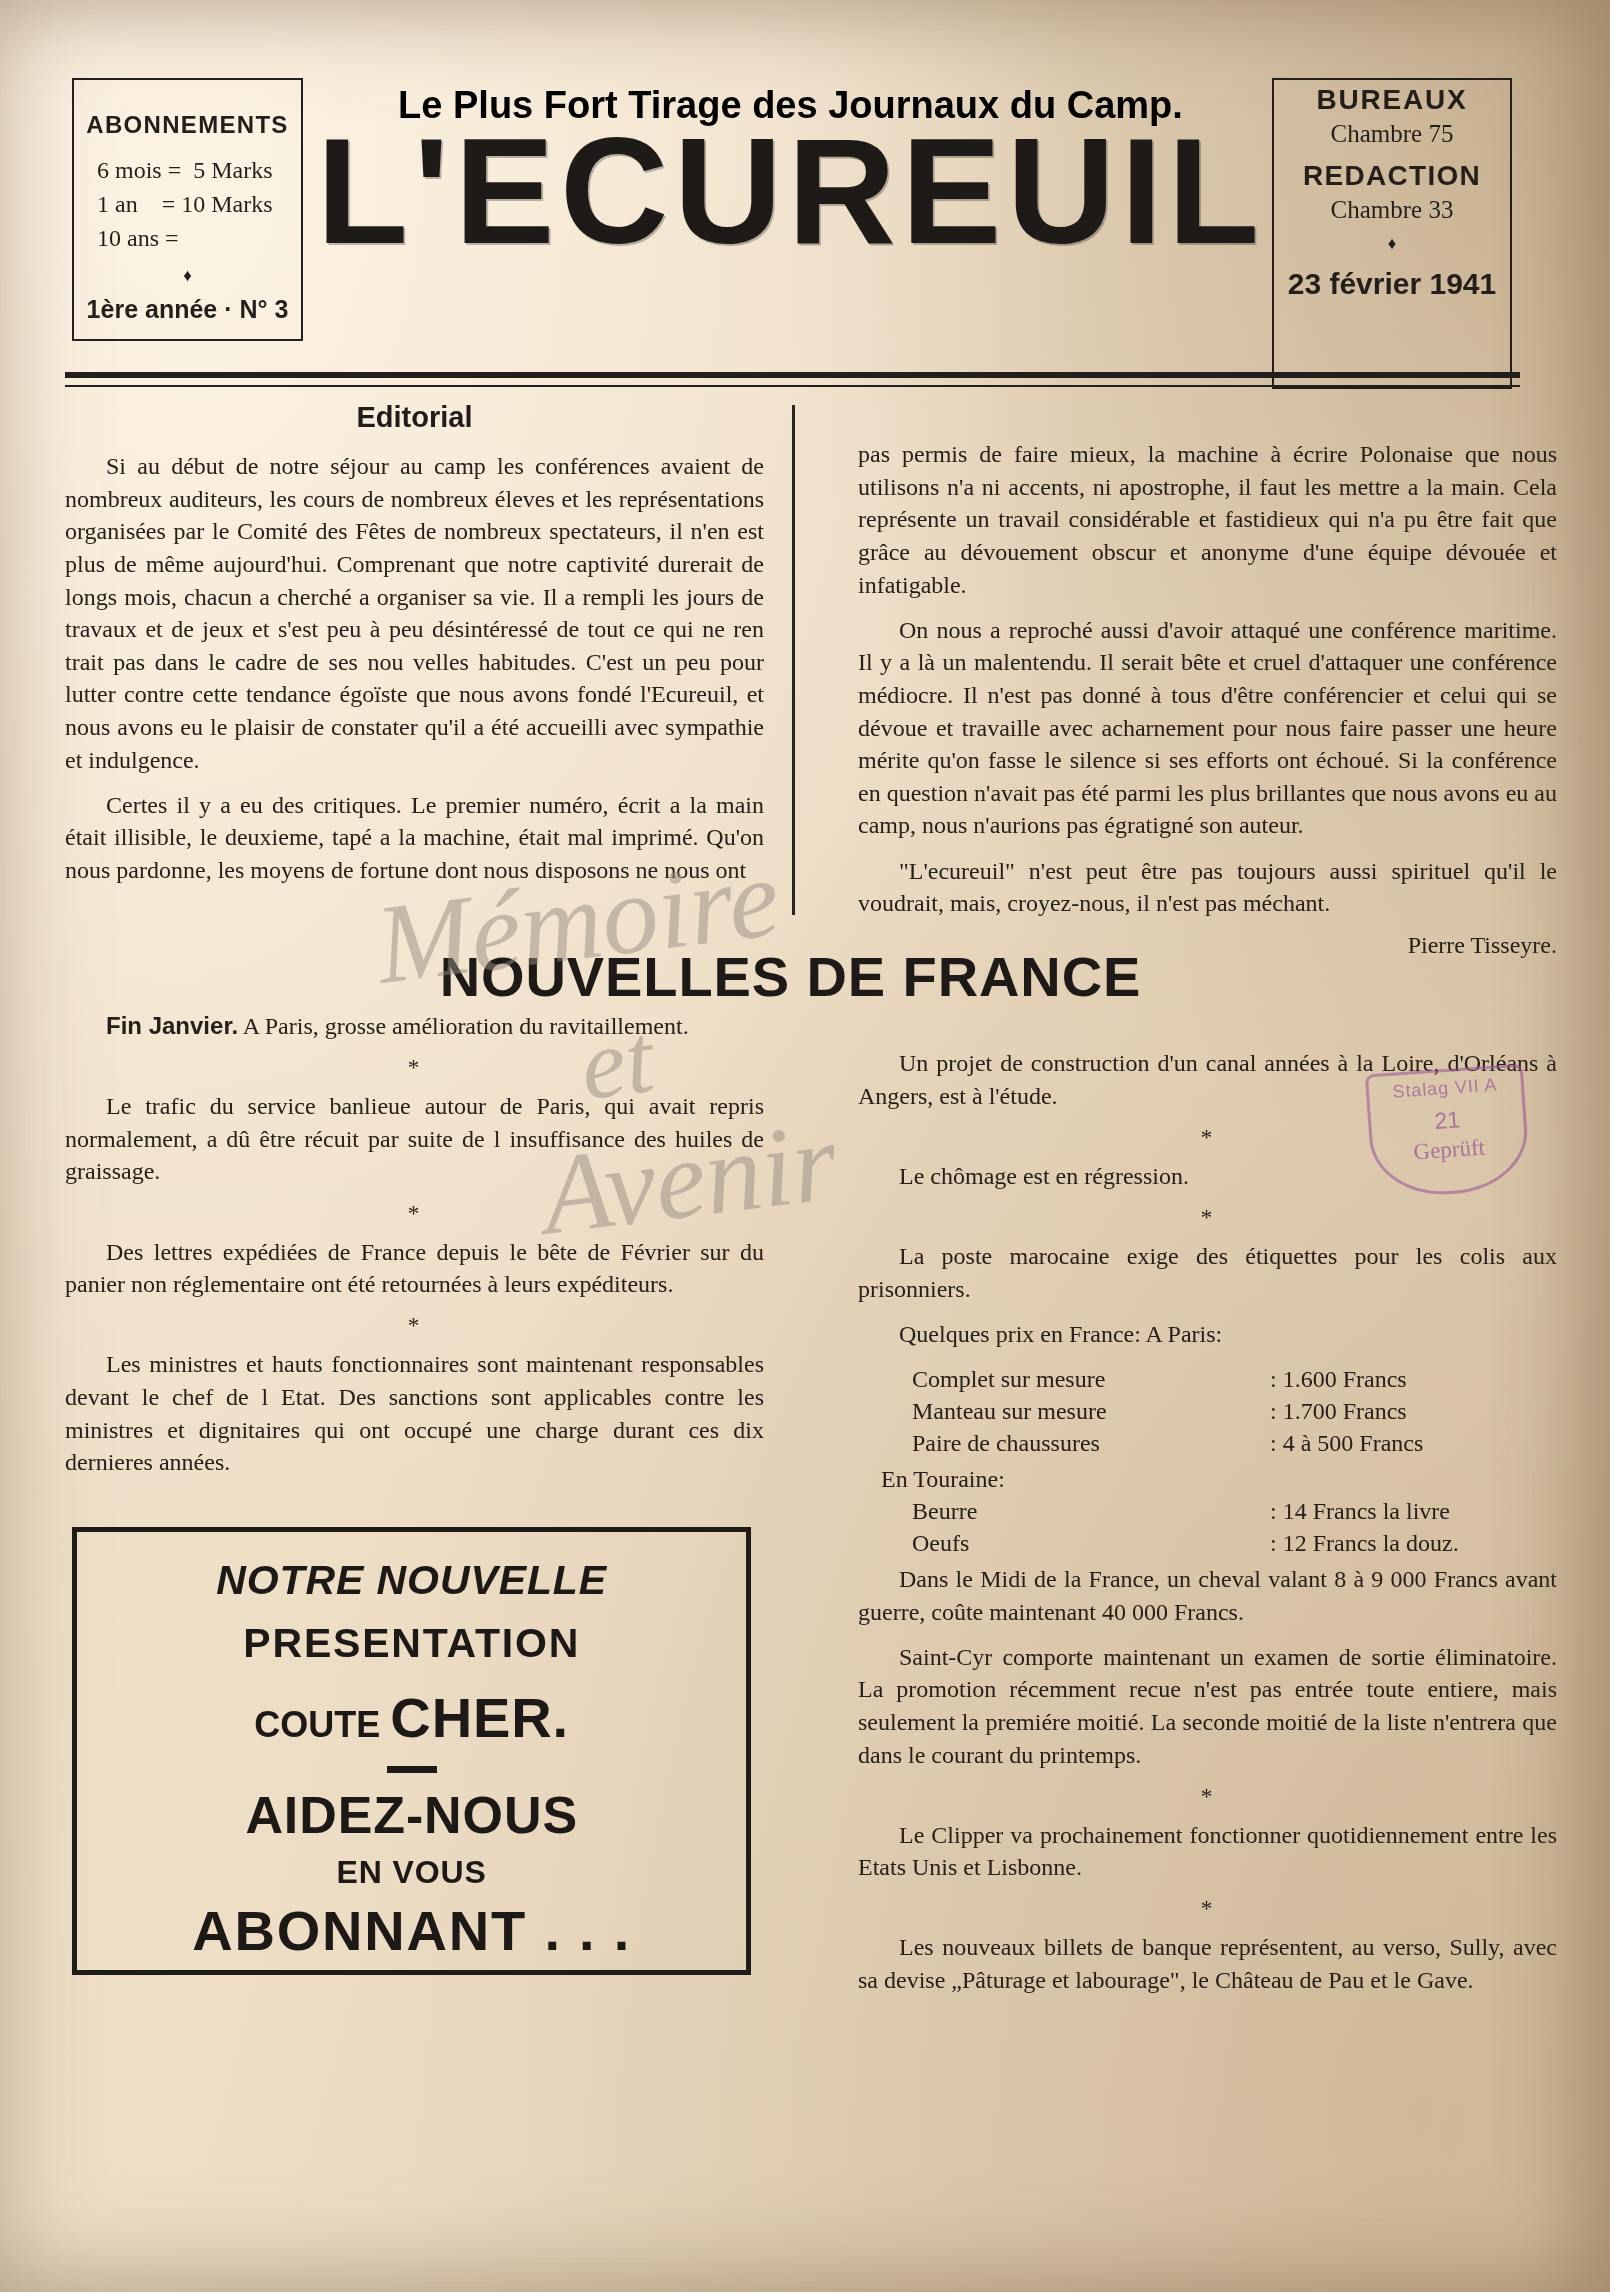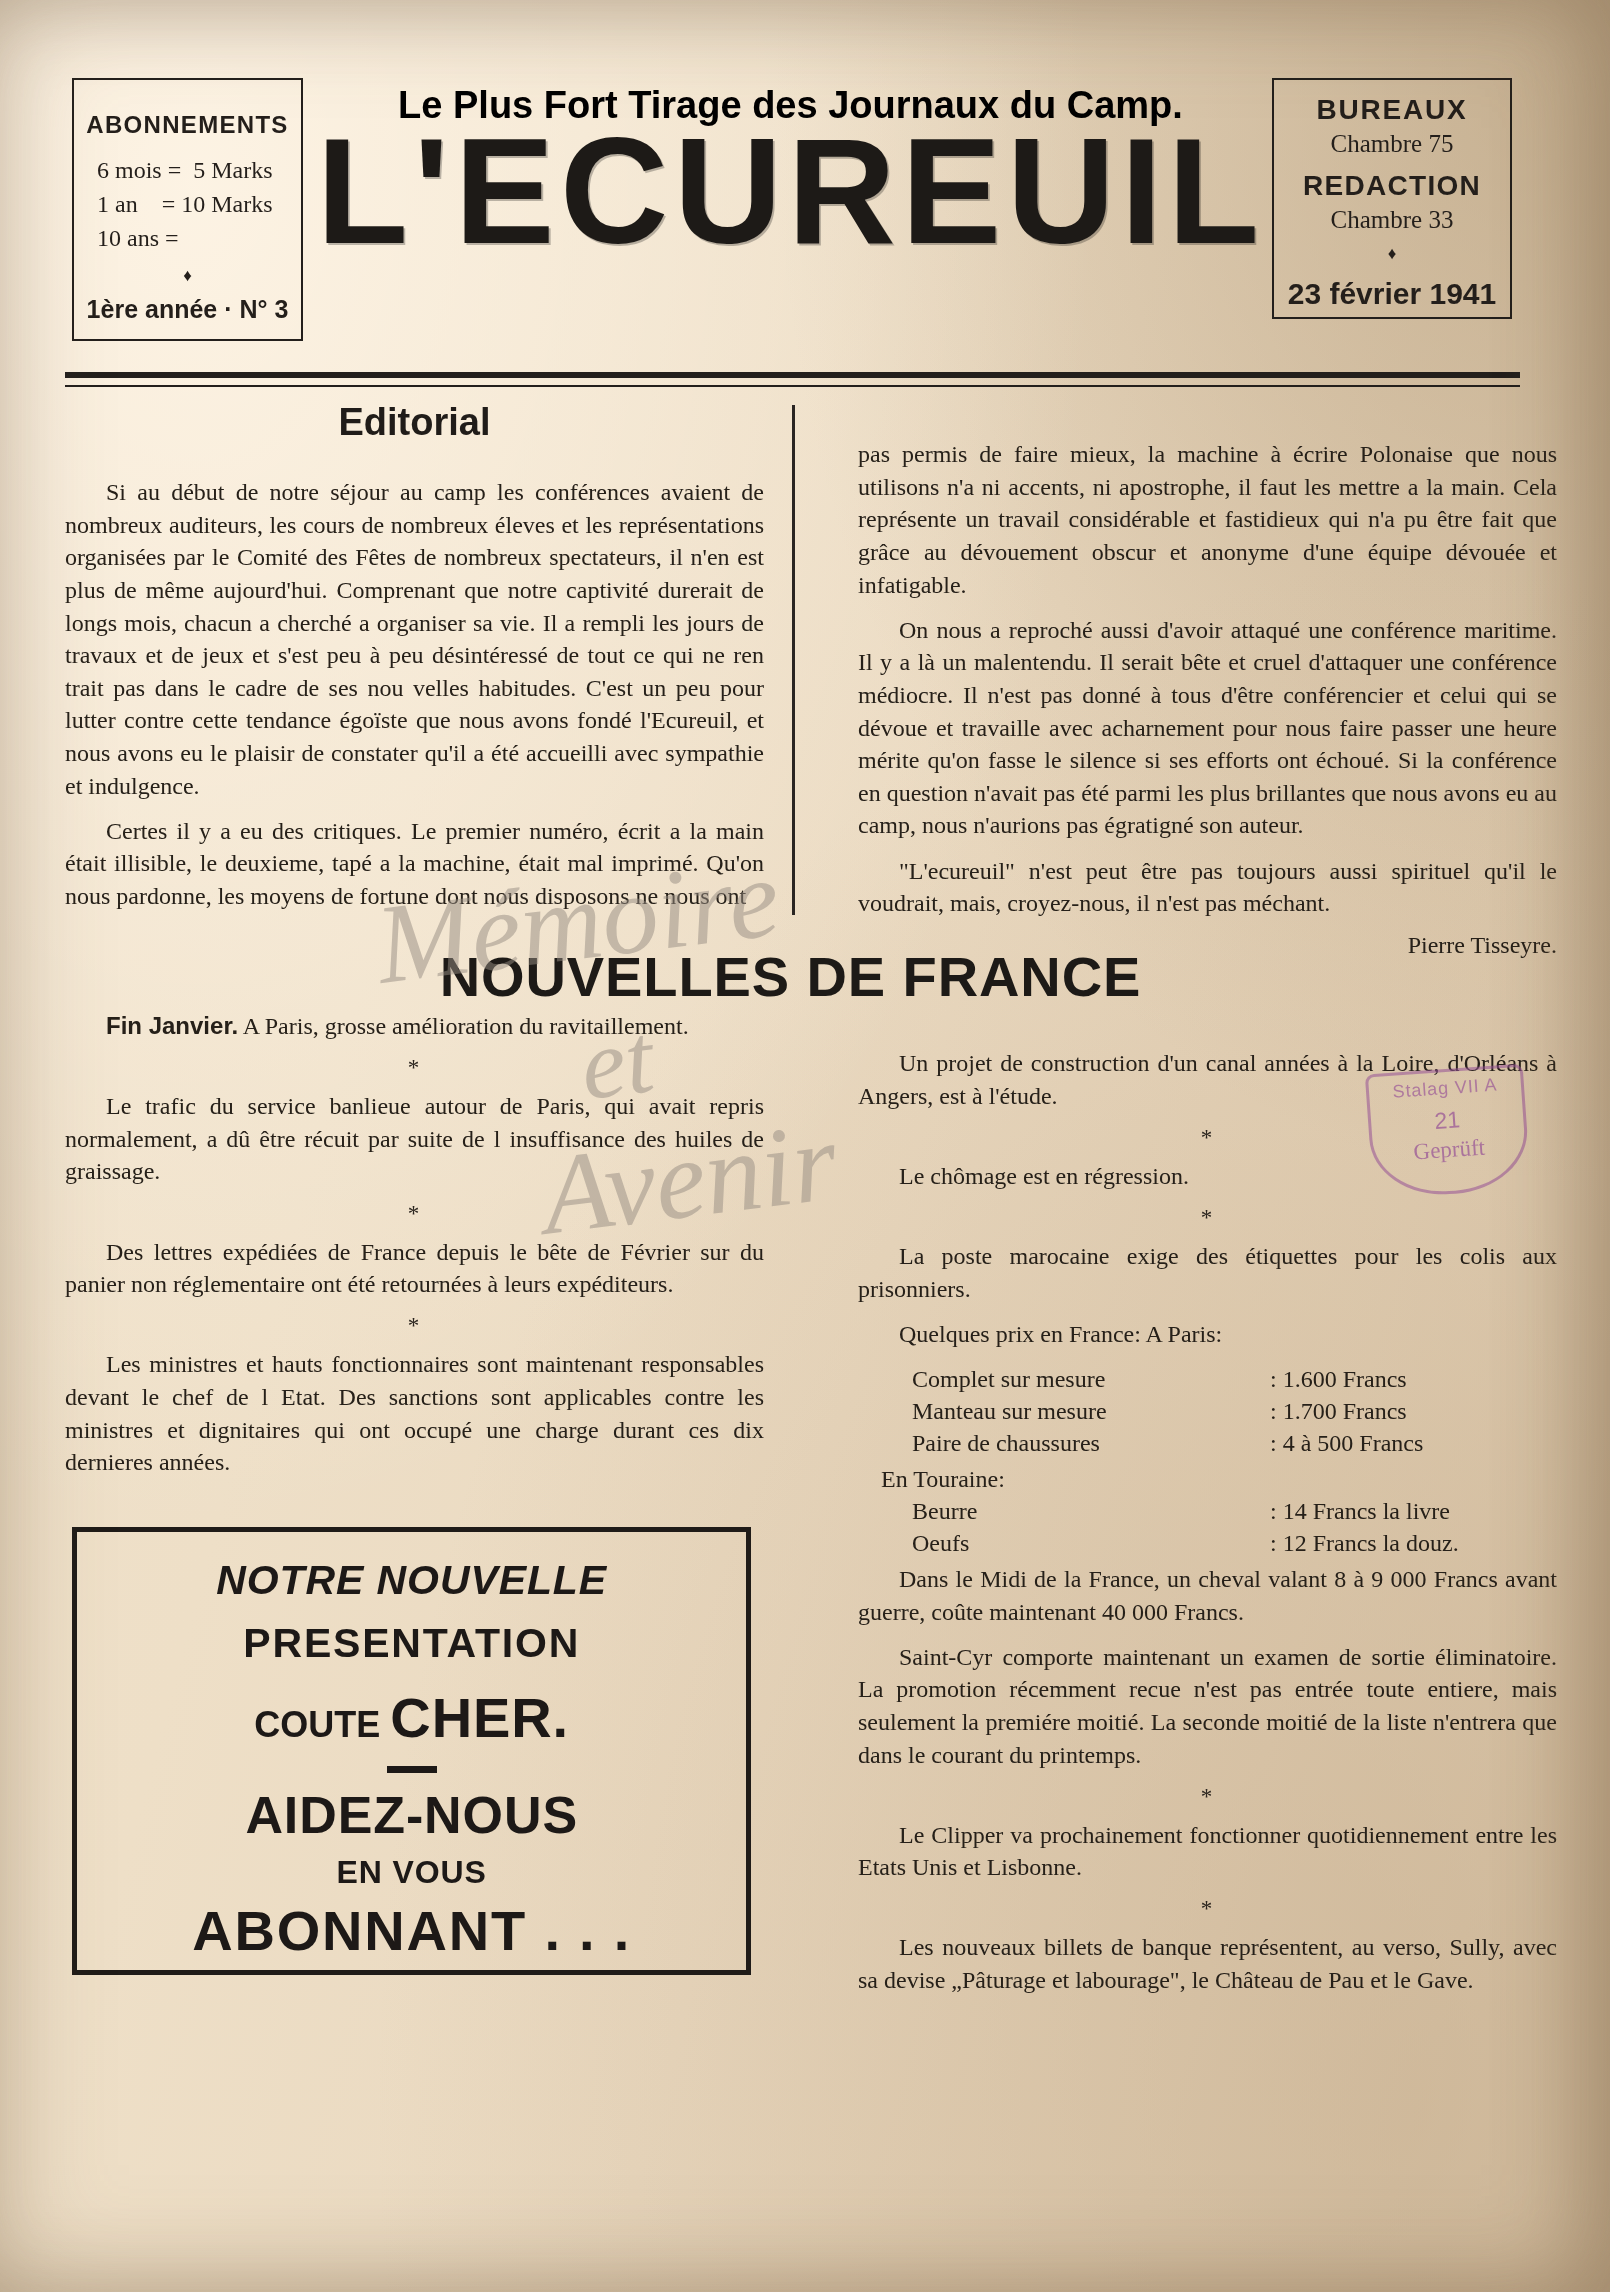--- a/index.html
+++ b/index.html
@@ -67,23 +67,23 @@
     top: 39px;
     width: 231px;
     height: 263px;
     text-align: center;
     padding-top: 31px;
   }
   .box-right {
     left: 1216px;
     top: 39px;
     width: 240px;
-    height: 241px;
-    text-align: center;
-    padding-top: 14px;
+    height: 311px;
+    text-align: center;
+    padding-top: 4px;
   }
   .abo-title {
     font-family: "Liberation Sans", sans-serif;
     font-weight: bold;
     font-size: 24px;
     letter-spacing: 1.3px;
     color: #241f1b;
   }
   .abo-lines {
     margin-top: 14.3px;
@@ -181,23 +181,23 @@
     left: 727px;
     top: 3.6px;
     width: 2.7px;
     height: 510px;
     background: #2a2522;
   }
 
   h2.section-head {
     font-family: "Liberation Sans", sans-serif;
     font-weight: bold;
-    font-size: 38px;
-    text-align: center;
-    margin: 0 0 32px 0;
+    font-size: 29px;
+    text-align: center;
+    margin: 0 0 16px 0;
     color: #201c19;
   }
   p.art {
     margin: 0 0 12.5px 0;
     font-size: 24px;
     line-height: 1.36;
     text-align: justify;
     text-indent: 41px;
     color: #262019;
     font-family: "Liberation Serif", serif;

